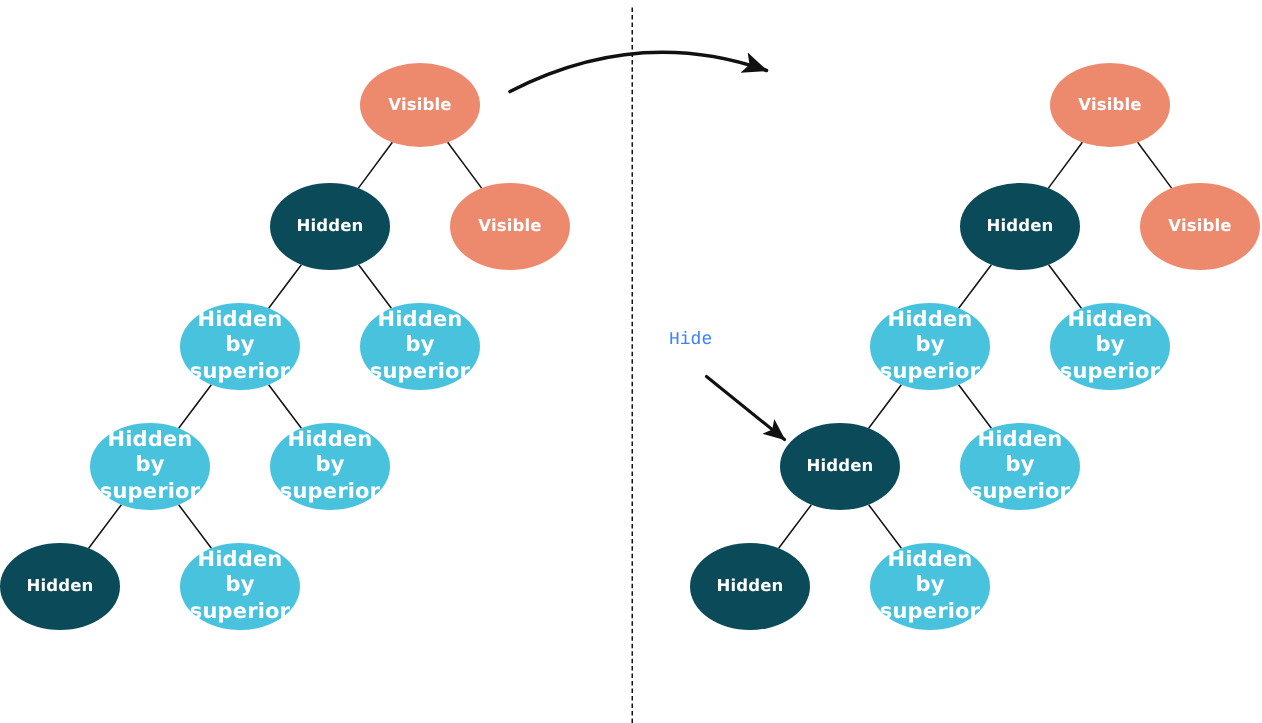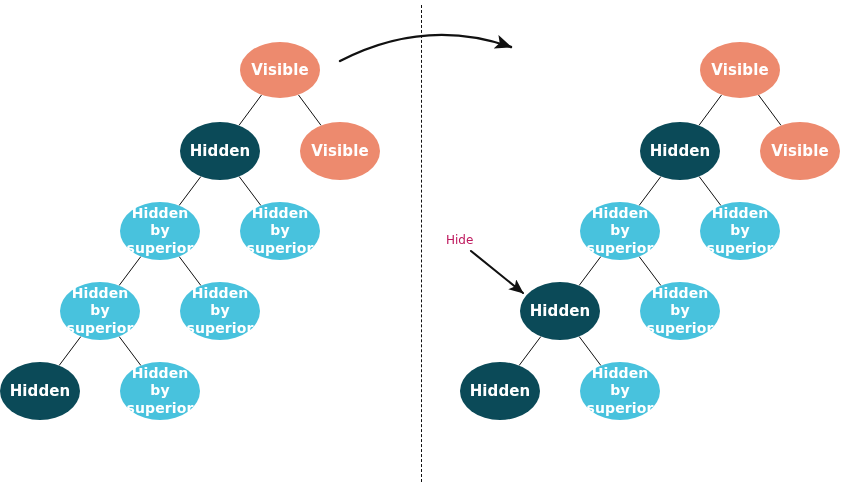--- a/index.html
+++ b/index.html
@@ -35,21 +35,21 @@
     color: #ffffff;
     font-weight: 700;
     font-size: 14px;
     line-height: 1.22;
     letter-spacing: 0.1px;
     box-sizing: border-box;
     padding: 2px 4px;
     z-index: 3;
     -webkit-font-smoothing: antialiased;
   }
-  .node.one-line { font-size: 15px; justify-content: center; }
+  .node.one-line { font-size: 11px; justify-content: center; }
   .node-label { display: block; white-space: pre-line; }
   .divider {
     position: absolute;
     z-index: 2;
     border-left: 1.3px dashed #111111;
   }
   .hide-label {
     position: absolute;
     font-size: 12px;
     font-weight: 400;
@@ -87,21 +87,21 @@
         <line x1="639.11" y1="256.48" x2="660.89" y2="285.52" stroke="#111111" stroke-width="1"></line>
         <line x1="540.89" y1="336.48" x2="519.11" y2="365.52" stroke="#111111" stroke-width="1"></line>
         <line x1="579.11" y1="336.48" x2="600.89" y2="365.52" stroke="#111111" stroke-width="1"></line>
       </g>
     <path id="transition-arrow" fill="none" stroke="#111111" stroke-width="2.4" stroke-linecap="round" marker-end="url(#arrowhead)" d="M340,61 Q425.5,17 511,47"></path>
     <line id="hide-arrow" stroke="#111111" stroke-width="2.1" stroke-linecap="round" marker-end="url(#arrowhead)" x1="471" y1="251" x2="523" y2="293"></line>
   </svg>
 
   <div class="divider" id="divider" style="left: 421px; top: 5px; height: 477px; border-left-color: rgb(17, 17, 17);"></div>
 
-  <div class="hide-label" id="hide-label" style="left: 446px; top: 233px; color: #be185d;">Hide</div>
+  <div class="hide-label" id="hide-label" style="left: 446px; top: 219px; color: #3b82f6; font-family: Liberation Mono, monospace;">Hide</div>
 
   <div id="left-tree">
       <div class="node one-line" style="left: 240px; top: 42px; width: 80px; height: 56px; background: rgb(237, 138, 110); color: rgb(255, 255, 255);">
         <span class="node-label">Visible</span>
       </div>
       <div class="node one-line" style="left: 180px; top: 122px; width: 80px; height: 58px; background: rgb(11, 74, 88); color: rgb(255, 255, 255);">
         <span class="node-label">Hidden</span>
       </div>
       <div class="node one-line" style="left: 300px; top: 122px; width: 80px; height: 58px; background: rgb(237, 138, 110); color: rgb(255, 255, 255);">
         <span class="node-label">Visible</span>

